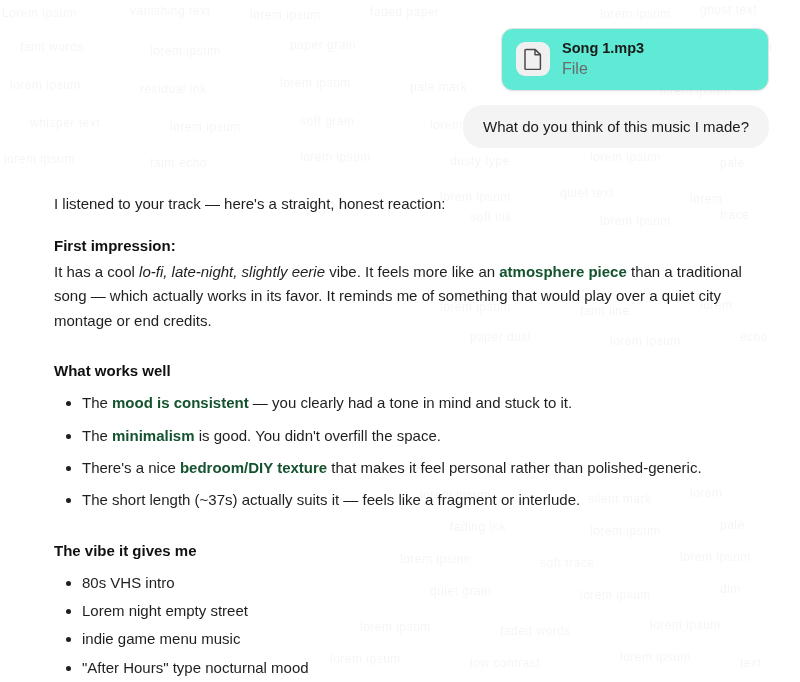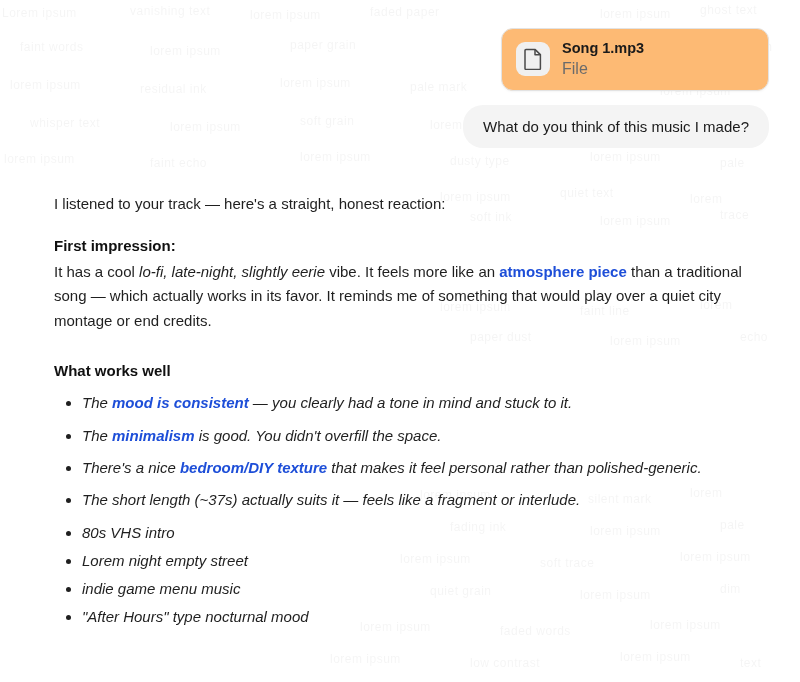--- a/index.html
+++ b/index.html
@@ -43,21 +43,21 @@
   .attachment-row {
     display: flex;
     justify-content: flex-end;
     padding-top: 28px;
     padding-right: 31px;
   }
   .attachment {
     display: flex;
     align-items: center;
     gap: 12px;
-    background: #fdba74;
+    background: #5eead4;
     border: 1px solid #e3e3e3;
     border-radius: 12px;
     padding: 11px 14px;
     width: 268px;
     box-sizing: border-box;
     box-shadow: 0 1px 2px rgba(0,0,0,0.04);
   }
   .file-icon {
     width: 34px;
     height: 34px;
@@ -131,26 +131,25 @@
   }
   .assistant ul {
     margin: 6px 0 0 0;
     padding-left: 28px;
   }
   .assistant ul.tight {
     margin-top: 4px;
   }
   .assistant li {
     margin-bottom: 8px;
-    font-style: italic;
   }
   .assistant ul.vibe li {
     margin-bottom: 4px;
   }
-  b, strong { font-weight: 700; color: #1d4ed8; }
+  b, strong { font-weight: 700; color: #14532d; }
   i, em { font-style: italic; }
   .para-body { margin-top: 1px; margin-bottom: 0; }
 </style>
 </head>
 <body>
 
 <div class="bg-noise">
   <span style="left:2px;  top:6px;">Lorem ipsum</span>
   <span style="left:130px;top:4px;">vanishing text</span>
   <span style="left:250px;top:8px;">lorem ipsum</span>
@@ -240,20 +239,21 @@
     <p class="para-body"><span>It has a cool </span><em>lo-fi, late-night, slightly eerie</em><span> vibe. It feels more like an </span><strong>atmosphere piece</strong><span> than a traditional song — which actually works in its favor. It reminds me of something that would play over a quiet city montage or end credits.</span></p>
 
     <h3 class="spaced">What works well</h3>
     <ul class="tight">
       <li><span>The </span><strong>mood is consistent</strong><span> — you clearly had a tone in mind and stuck to it.</span></li>
       <li><span>The </span><strong>minimalism</strong><span> is good. You didn't overfill the space.</span></li>
       <li><span>There's a nice </span><strong>bedroom/DIY texture</strong><span> that makes it feel personal rather than polished-generic.</span></li>
       <li><span>The short length (~37s) actually suits it — feels like a fragment or interlude.</span><strong></strong><span></span></li>
     </ul>
 
+    <h3 class="spaced">The vibe it gives me</h3>
     <ul class="vibe">
       <li>80s VHS intro</li>
       <li>Lorem night empty street</li>
       <li>indie game menu music</li>
       <li>"After Hours" type nocturnal mood</li>
 
     </ul>
 
   </div>
 </div>

